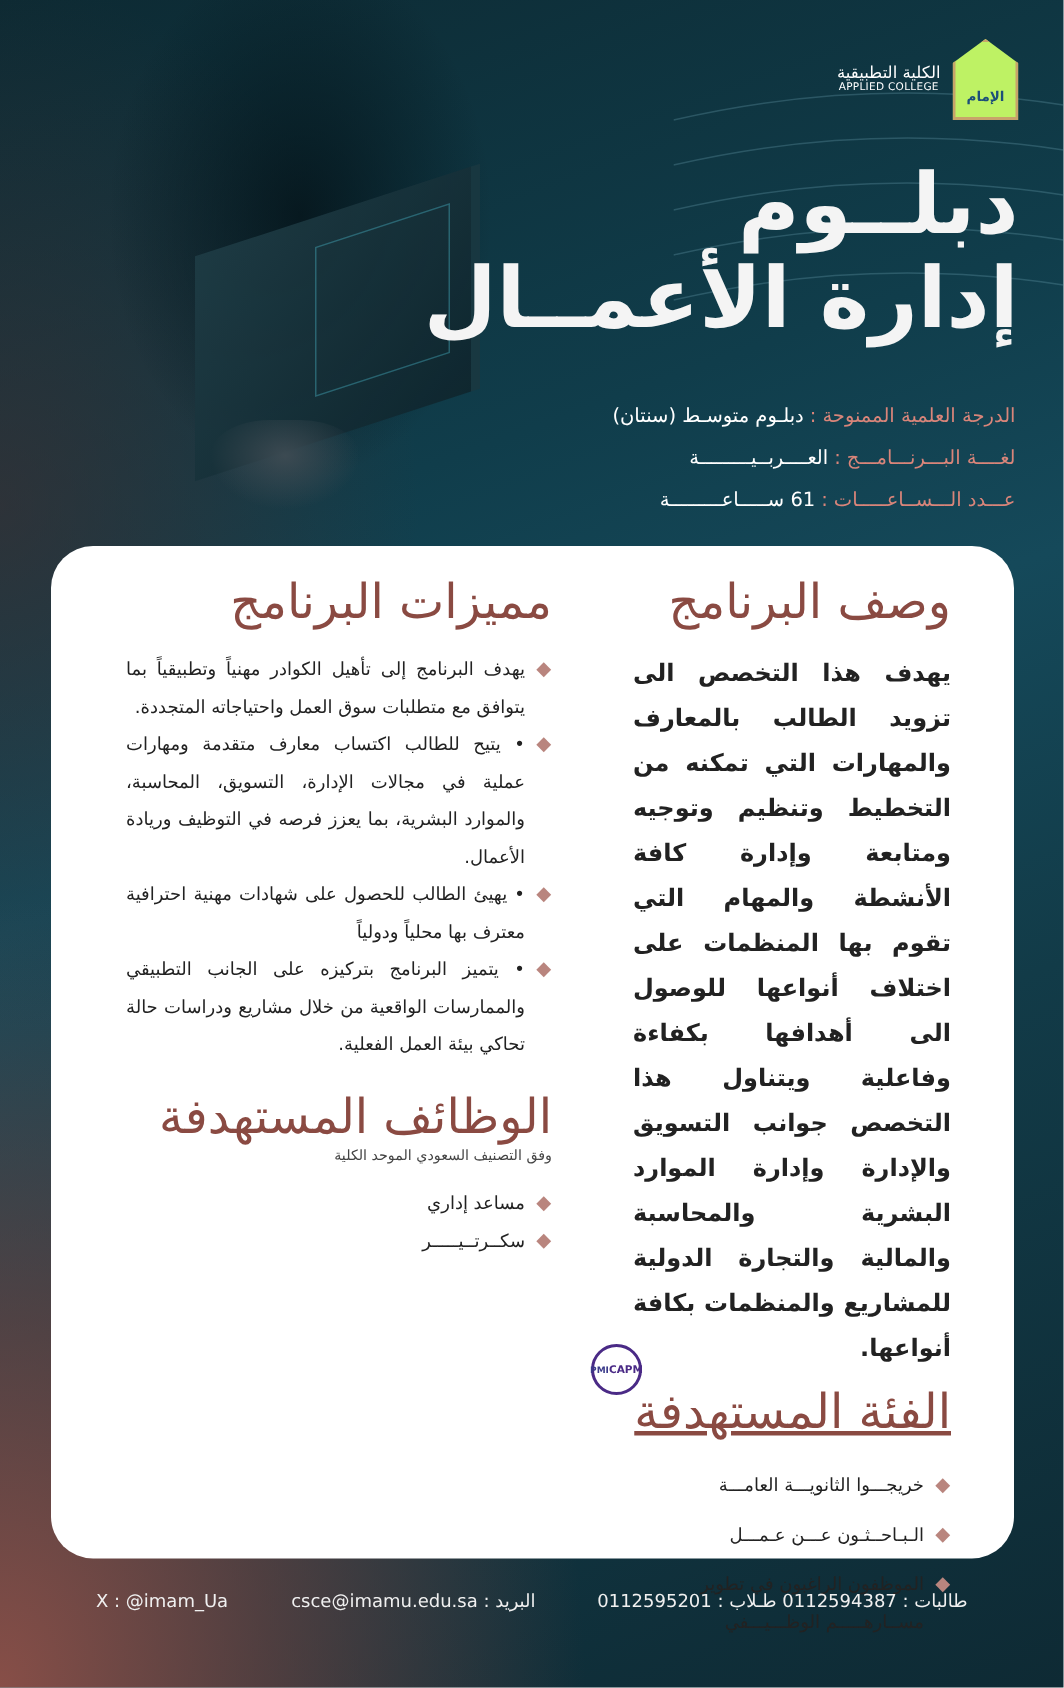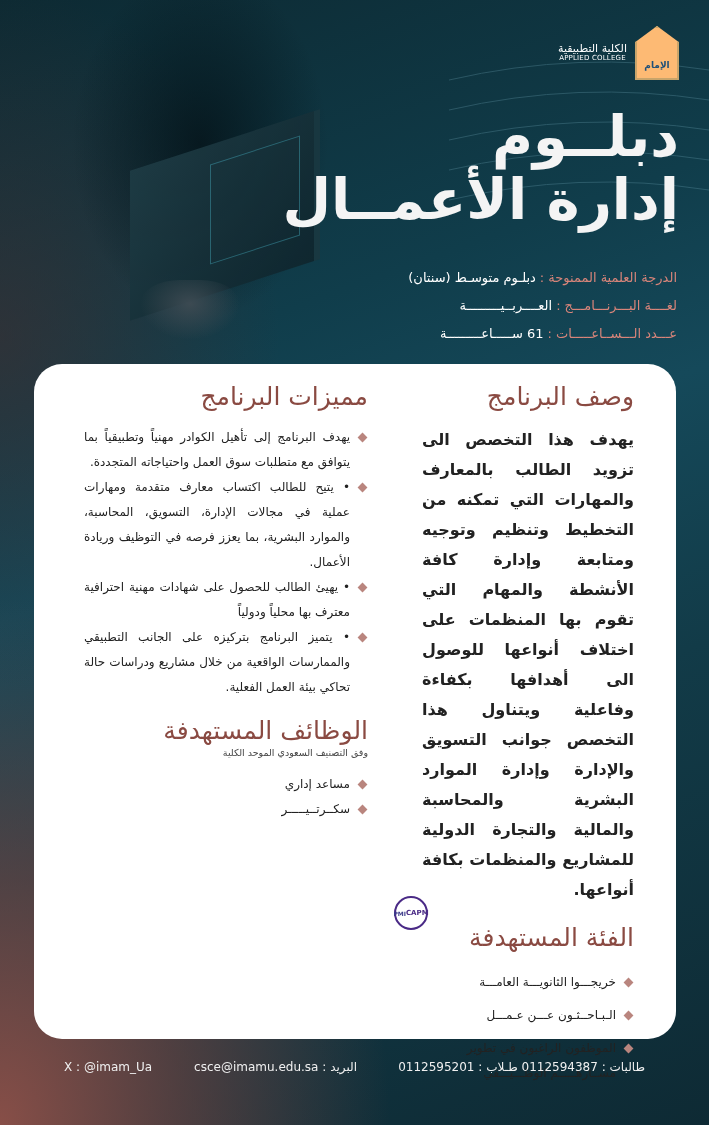--- a/index.html
+++ b/index.html
@@ -45,21 +45,21 @@
       pointer-events: none; opacity: 0.25;
     }
 
     
     .logo {
       position: absolute; right: 30px; top: 26px; display: flex; align-items: center; gap: 8px;
       direction: rtl;
     }
     .logo-badge {
       width: 44px; height: 54px;
-      background: #fdba74;
+      background: #bef264;
       border: 2px solid #c8a46a;
       clip-path: polygon(50% 0, 100% 30%, 100% 100%, 0 100%, 0 30%);
       display: flex; align-items: flex-end; justify-content: center;
       color: #1d4f79; font-size: 9px; font-weight: bold; padding-bottom: 8px;
     }
     .logo-text { text-align: center; line-height: 1.1; }
     .logo-text .ar { font-size: 11px; color: #fff; }
     .logo-text .en { font-size: 7px; color: #fff; letter-spacing: 0.2px; direction: ltr; }
 
     
@@ -78,21 +78,21 @@
     .meta-row .v { color: #ffffff; }
 
     
     .card {
       position: absolute; left: 34px; top: 364px; width: 642px; height: 675px;
       background: #fff; border-radius: 28px;
       color: #222;
     }
     .col-right { position: absolute; right: 42px; top: 18px; width: 212px; }
     .col-left { position: absolute; left: 50px; top: 18px; width: 284px; }
-    .h { color: #8a4a42; font-size: 25px; font-weight: normal; margin-bottom: 14px; white-space: nowrap; }
+    .h { color: #8a4a42; font-size: 32px; font-weight: normal; margin-bottom: 14px; white-space: nowrap; }
     .desc { font-size: 16px; line-height: 30px; text-align: justify; text-align-last: justify; color: #222; font-weight: bold; }
 
     ul.b { list-style: none; }
     ul.b li { position: relative; padding-right: 18px; font-size: 12px; line-height: 25px; color: #222; }
     ul.b li .dia {
       position: absolute; right: 2px; top: 9px; width: 7px; height: 7px;
       background: #b9857e; transform: rotate(45deg);
     }
     .features li { text-align: justify; }
     .target li { line-height: 20px; margin-bottom: 8px; }
@@ -172,21 +172,21 @@
     <span class="v">61 ســـــاعـــــــــة</span>
   </div>
 </div>
 
 <div class="card">
 
   <div class="col-right">
     <h2 class="h">وصف البرنامج</h2>
     <p class="desc">يهدف هذا التخصص الى تزويد الطالب بالمعارف والمهارات التي تمكنه من التخطيط وتنظيم وتوجيه ومتابعة وإدارة كافة الأنشطة والمهام التي تقوم بها المنظمات على اختلاف أنواعها للوصول الى أهدافها بكفاءة وفاعلية ويتناول هذا التخصص جوانب التسويق والإدارة وإدارة الموارد البشرية والمحاسبة والمالية والتجارة الدولية للمشاريع والمنظمات بكافة أنواعها.</p>
 
-    <h2 class="h" style="margin-top:18px;margin-bottom:18px;">الفئة المستهدفة</h2>
+    <h2 class="h" style="margin-top:8px;margin-bottom:18px;text-decoration:underline;">الفئة المستهدفة</h2>
     <ul class="b target">
       <li><span class="dia"></span><span>خريجـــوا الثانويـــة العامـــة</span></li>
       <li><span class="dia"></span><span>الـبـاحــثـون عـــن عـمـــل</span></li>
       <li><span class="dia"></span><span>الموظفون الراغبون في تطوير مســارهـــــم الوظـــيـــفي</span></li>
     </ul>
 
     <h2 class="h" style="margin-top:44px;">الشهادات الإحترافية</h2>
   </div>
 
   <div class="cert">

